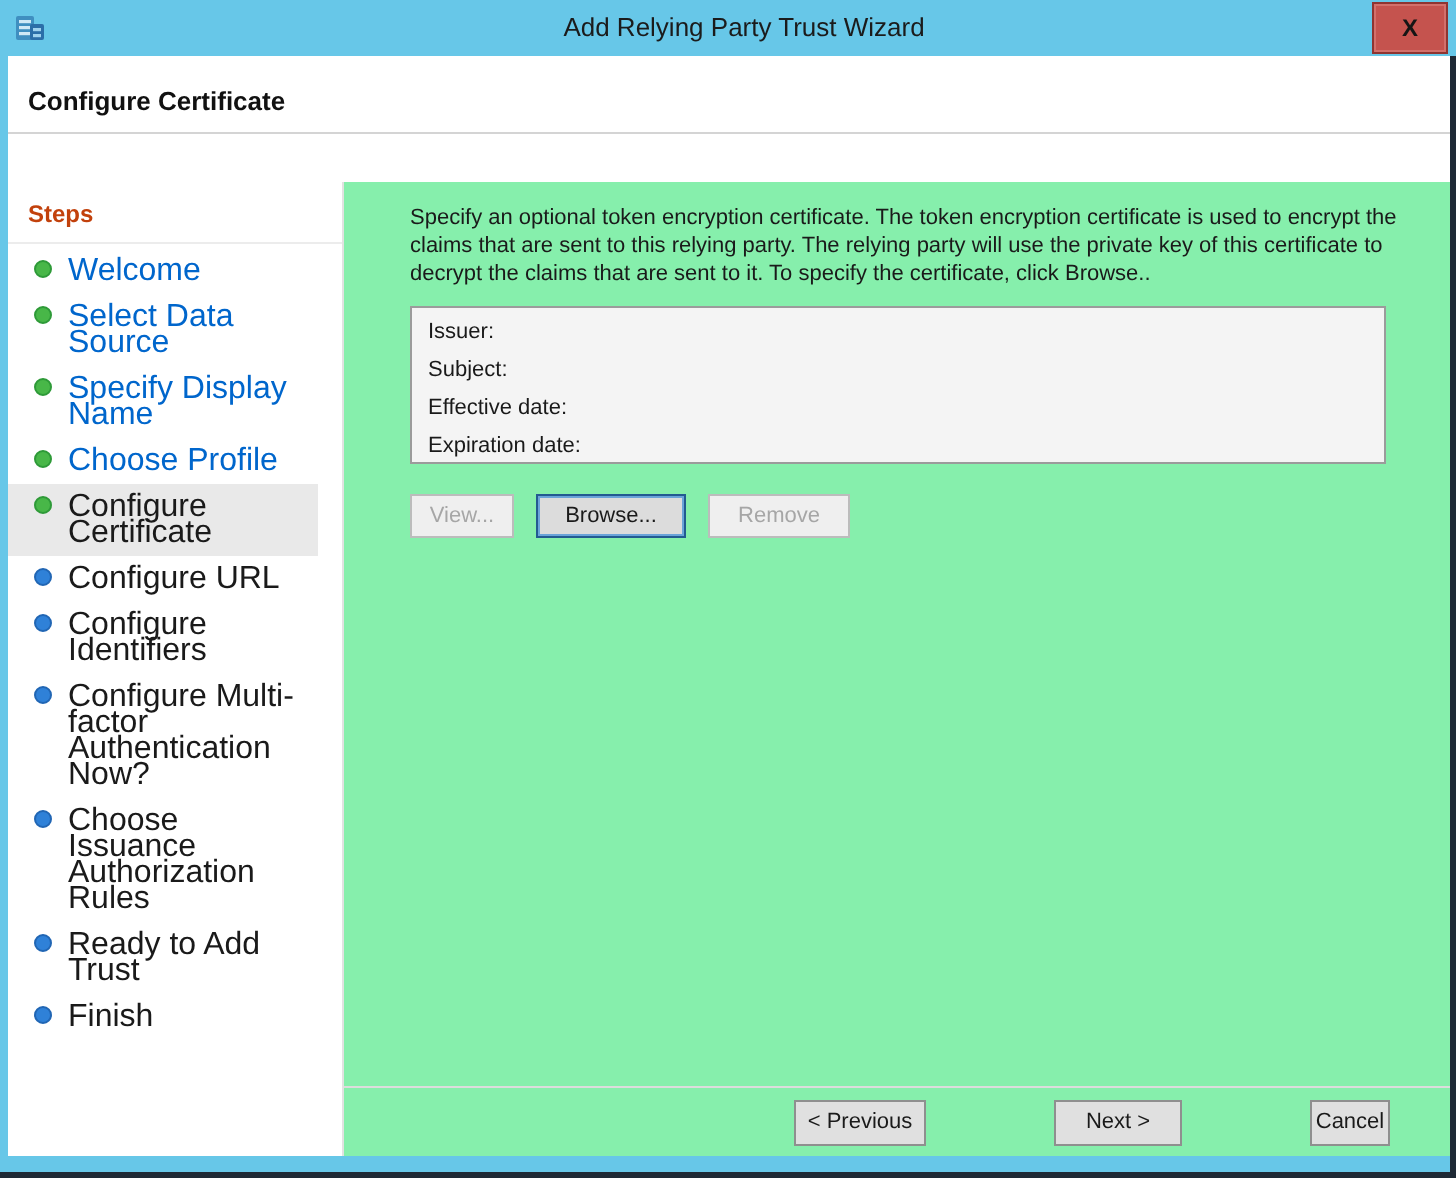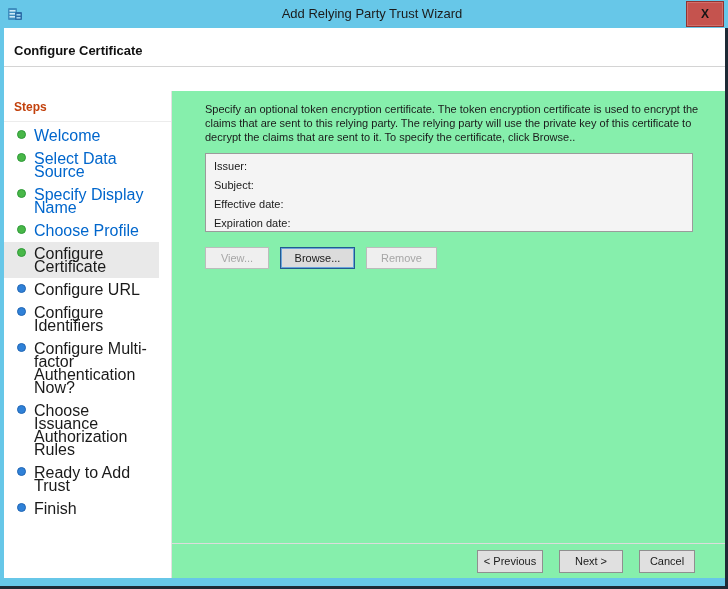--- a/index.html
+++ b/index.html
@@ -111,35 +111,35 @@
     cursor:pointer; padding:0;
   }
   .btn.disabled {
     background:#efefef; border-color:#bcbcbc; color:#a6a6a6; cursor:default;
   }
   .btn.focused {
     background:#dcdcdc;
     border:1px solid #235a91;
     box-shadow: inset 0 0 0 1px #6aa4d9;
   }
-  .btn.w-view   { width:64px; }
+  .btn.w-view   { width:52px; }
   .btn.w-browse { width:75px; }
   .btn.w-remove { width:71px; }
 
   
   .footer {
     flex:0 0 auto; height:35px;
     border-top:1px solid #dcdcdc;
     display:flex; align-items:center; justify-content:flex-end;
     gap:16px; padding-right:30px;
   }
-  .footer .btn { height:23px; background:#e0e0e0; border:1px solid #8f8f8f; }
+  .footer .btn { height:23px; background:#e0e0e0; border:1px solid #8f8f8f;margin-left:48px; }
   .btn.w-prev   { width:66px; }
   .btn.w-next   { width:64px; }
-  .btn.w-cancel { width:56px; }
+  .btn.w-cancel { width:40px; }
 </style>
 </head>
 <body>
 
 <div class="window">
 
   <div class="titlebar">
     <span class="app-icon">
       <svg width="16" height="16" viewBox="0 0 16 16">
         <rect x="1" y="2" width="9" height="12" rx="1" fill="#3f8fc0"></rect>

